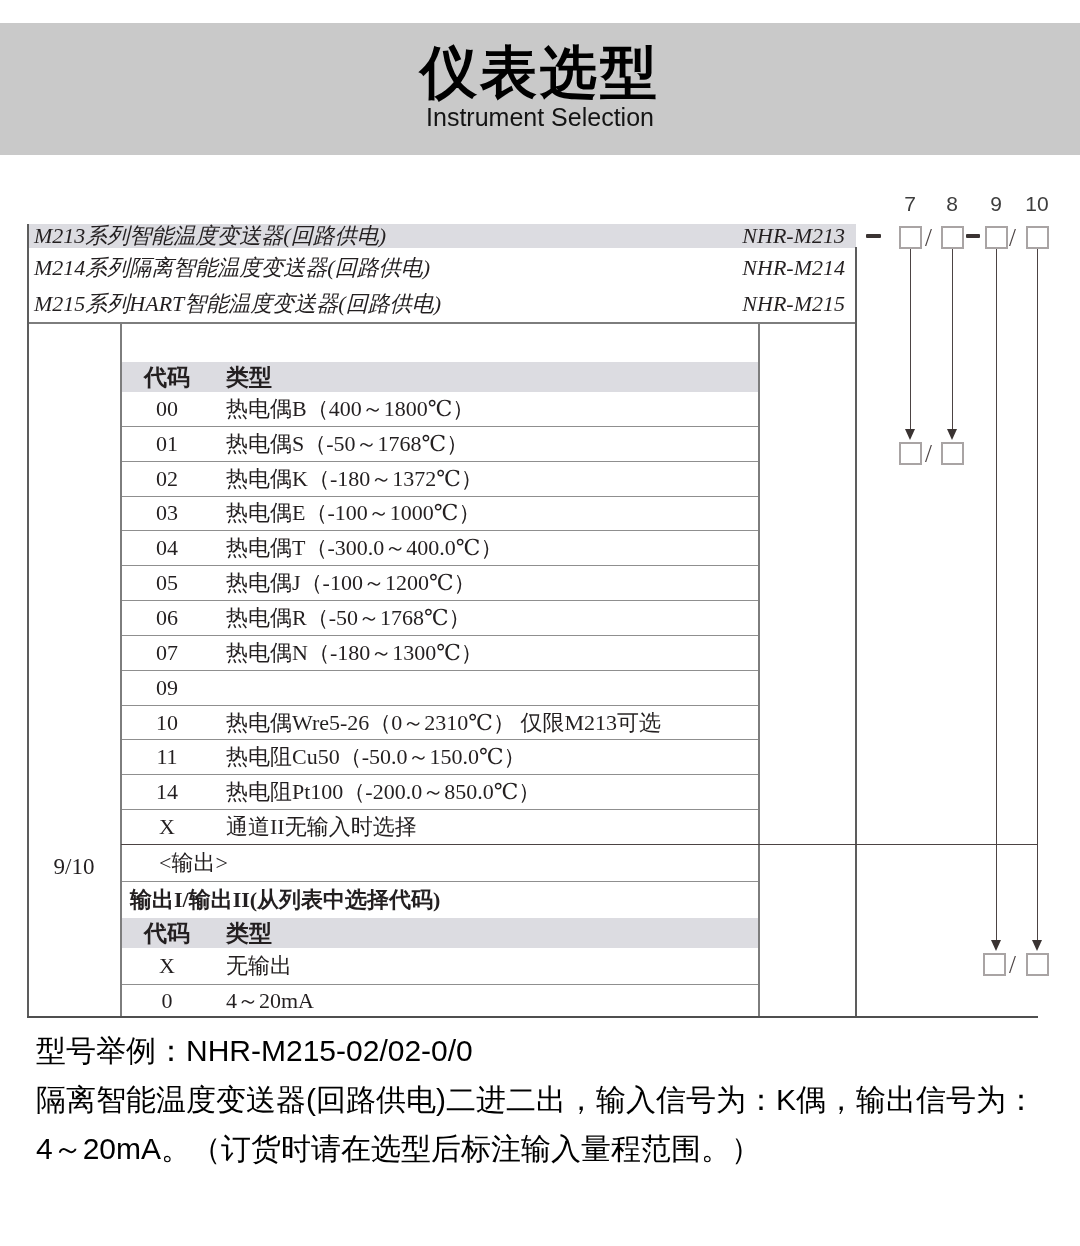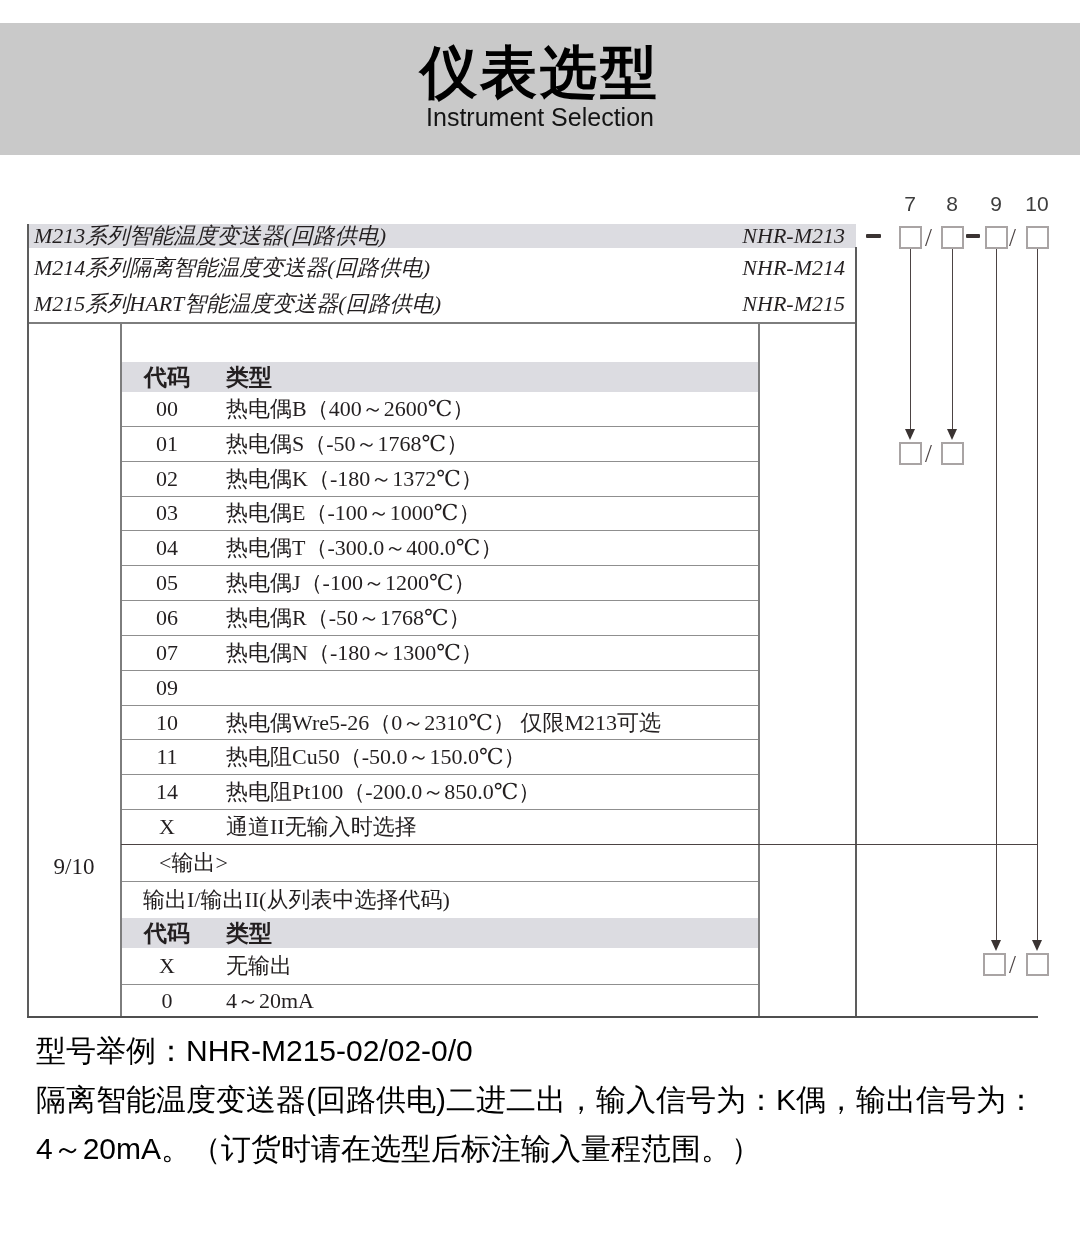--- a/index.html
+++ b/index.html
@@ -37,21 +37,21 @@
   .irows{display:flex;flex-direction:column;height:452px;}
   .irow{flex:1;display:flex;align-items:center;border-bottom:1px solid #8f8f8f;font-size:22px;}
   .irow:last-child{border-bottom:none;}
   .c-code{width:90px;text-align:center;}
   .c-type{margin-left:14px;white-space:nowrap;}
 
   
   #digit-910{position:absolute;left:27px;top:854px;width:94px;text-align:center;font-size:23px;}
   #output-table{position:absolute;left:122px;top:845px;width:636px;font-size:22px;}
   .orow-title{height:37px;border-bottom:1px solid #8f8f8f;display:flex;align-items:center;padding-left:37px;box-sizing:border-box;}
-  .orow-sub{height:36px;display:flex;align-items:center;padding-left:21px;box-sizing:border-box;}
+  .orow-sub{height:36px;display:flex;align-items:center;padding-left:8px;box-sizing:border-box;font-weight:bold;}
   .ohdr{height:30px;}
   .orow{height:37px;display:flex;align-items:center;border-bottom:1px solid #8f8f8f;box-sizing:border-box;}
   .orow-last{height:31px;display:flex;align-items:center;}
 
   
   .digit{position:absolute;top:192px;width:34px;text-align:center;font-size:21px;color:#3d3d3d;
          font-family:"Liberation Sans","DejaVu Sans",sans-serif;}
   #d7{left:893px;} #d8{left:935px;} #d9{left:979px;} #d10{left:1020px;}
   .codebox{position:absolute;width:19px;height:19px;background:#fff;border:2px solid #a9a4a4;}
   #b7{left:899px;top:226px;} #b8{left:941px;top:226px;} #b9{left:985px;top:226px;} #b10{left:1026px;top:226px;}
@@ -106,21 +106,21 @@
   <div class="hline" id="hl-bottom"></div>
 
   <div id="input-table">
     <div class="thead">
       <span class="h-code">代码</span>
       <span class="h-type">类型</span>
     </div>
     <div class="irows">
       <div class="irow">
           <span class="c-code">00</span>
-          <span class="c-type">热电偶B（400～2600℃）</span>
+          <span class="c-type">热电偶B（400～1800℃）</span>
         </div>
       <div class="irow">
           <span class="c-code">01</span>
           <span class="c-type">热电偶S（-50～1768℃）</span>
         </div>
       <div class="irow">
           <span class="c-code">02</span>
           <span class="c-type">热电偶K（-180～1372℃）</span>
         </div>
       <div class="irow">

